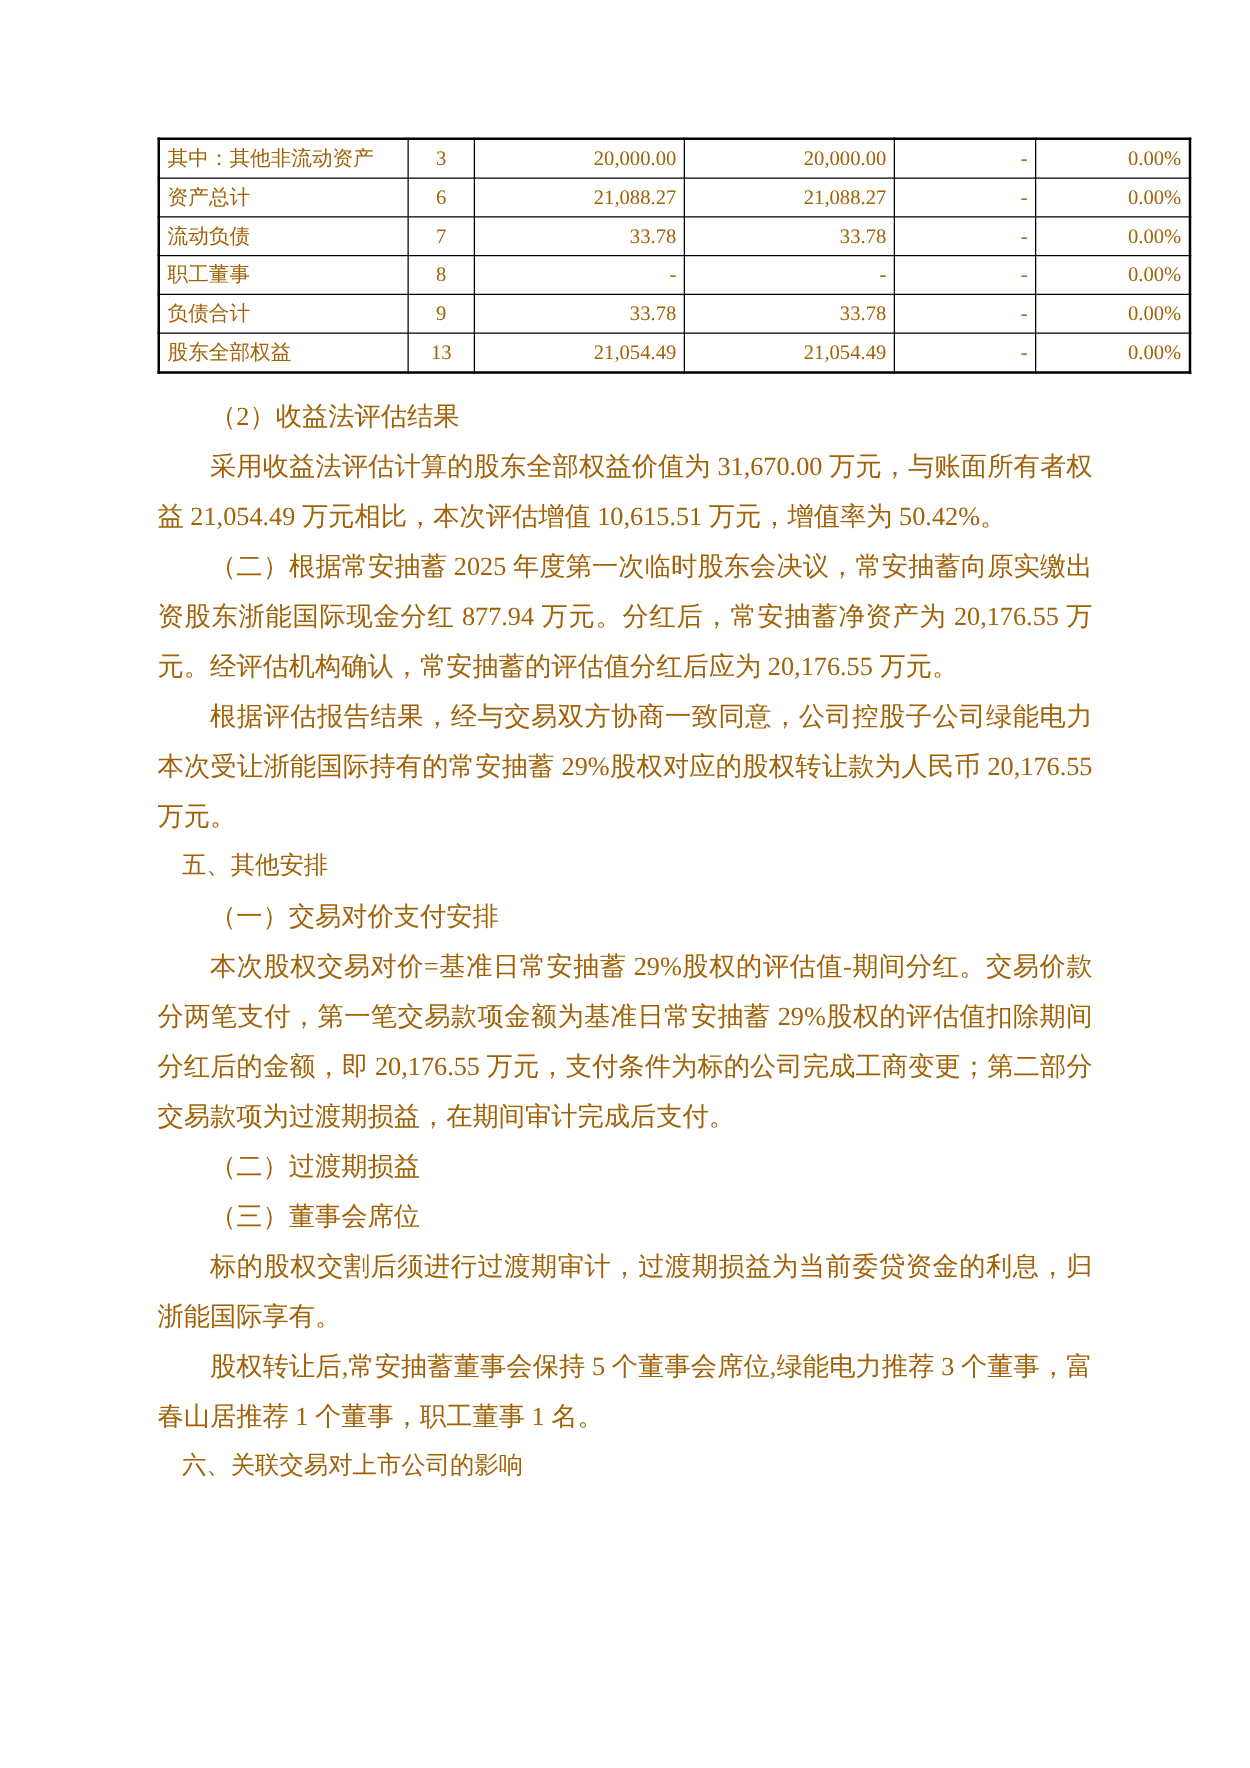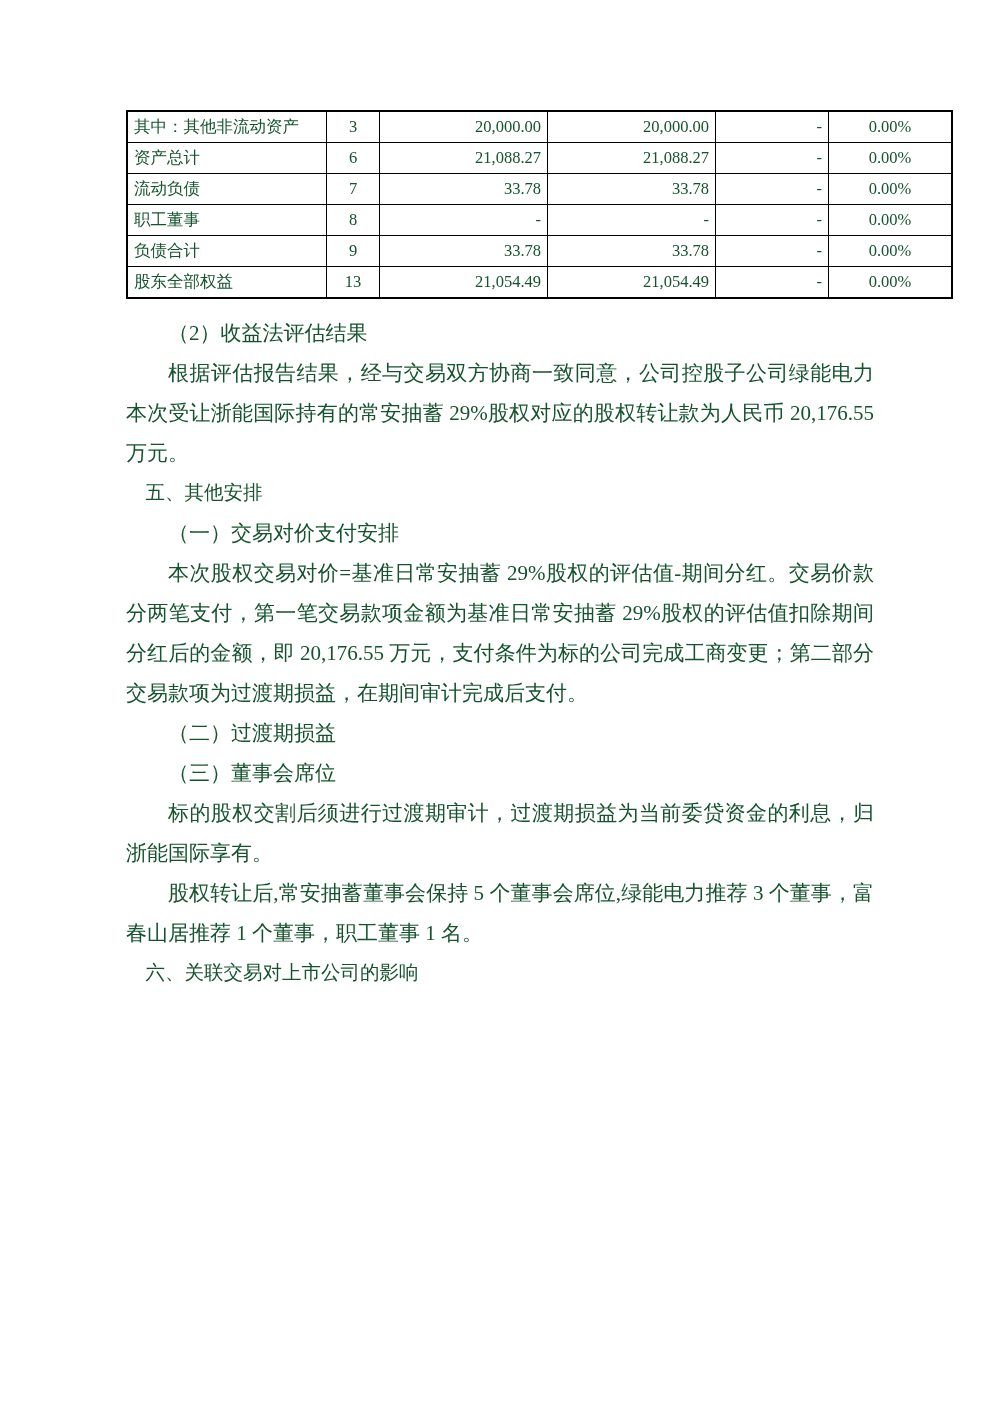--- a/index.html
+++ b/index.html
@@ -7,21 +7,21 @@
     padding: 0;
     background: #ffffff;
   }
   .page {
     position: relative;
     width: 1000px;
     height: 1414px;
     background: #ffffff;
     margin: 0 auto;
     font-family: "Liberation Serif", "DejaVu Serif", serif;
-    color: #14532d;
+    color: #a16207;
     overflow: hidden;
   }
   .content {
     position: absolute;
     left: 126px;
     top: 110px;
     width: 748px;
   }
 
   
@@ -42,21 +42,21 @@
   }
   
   table.fin {
     border: 2px solid #000000;
   }
   td.c-name   { width: 186px; }
   td.c-no     { width: 40px;  text-align: center; }
   td.c-v1     { width: 155px; text-align: right; }
   td.c-v2     { width: 155px; text-align: right; }
   td.c-v3     { width: 100px; text-align: right; }
-  td.c-v4     { width: 110px; text-align: center; }
+  td.c-v4     { width: 110px; text-align: right; }
   .ind-1 { padding-left: 10px; }
   .ind-2 { padding-left: 30px; margin-left: 44px; }
 
   
   .para {
     font-size: 21px;
     line-height: 40px;
     text-align: justify;
     text-justify: inter-ideograph;
     margin: 0;
@@ -126,20 +126,22 @@
           <td class="c-v2">21,054.49</td>
           <td class="c-v3">-</td>
           <td class="c-v4">0.00%</td>
         </tr>
       </tbody>
     </table>
 
     <div class="spacer-sm"></div>
 
     <p class="para indent2">（2）收益法评估结果</p>
+    <p class="para indent2">采用收益法评估计算的股东全部权益价值为 31,670.00 万元，与账面所有者权益 21,054.49 万元相比，本次评估增值 10,615.51 万元，增值率为 50.42%。</p>
+    <p class="para indent2">（二）根据常安抽蓄 2025 年度第一次临时股东会决议，常安抽蓄向原实缴出资股东浙能国际现金分红 877.94 万元。分红后，常安抽蓄净资产为 20,176.55 万元。经评估机构确认，常安抽蓄的评估值分红后应为 20,176.55 万元。</p>
     <p class="para indent2">根据评估报告结果，经与交易双方协商一致同意，公司控股子公司绿能电力本次受让浙能国际持有的常安抽蓄 29%股权对应的股权转让款为人民币 20,176.55 万元。</p>
 
     <p class="heading">五、其他安排</p>
     <p class="para indent2">（一）交易对价支付安排</p>
     <p class="para indent2">本次股权交易对价=基准日常安抽蓄 29%股权的评估值-期间分红。交易价款分两笔支付，第一笔交易款项金额为基准日常安抽蓄 29%股权的评估值扣除期间分红后的金额，即 20,176.55 万元，支付条件为标的公司完成工商变更；第二部分交易款项为过渡期损益，在期间审计完成后支付。</p>
     <p class="para indent2">（二）过渡期损益</p>
     <p class="para indent2">（三）董事会席位</p>
     <p class="para indent2">标的股权交割后须进行过渡期审计，过渡期损益为当前委贷资金的利息，归浙能国际享有。</p>
     <p class="para indent2">股权转让后,常安抽蓄董事会保持 5 个董事会席位,绿能电力推荐 3 个董事，富春山居推荐 1 个董事，职工董事 1 名。</p>
 

